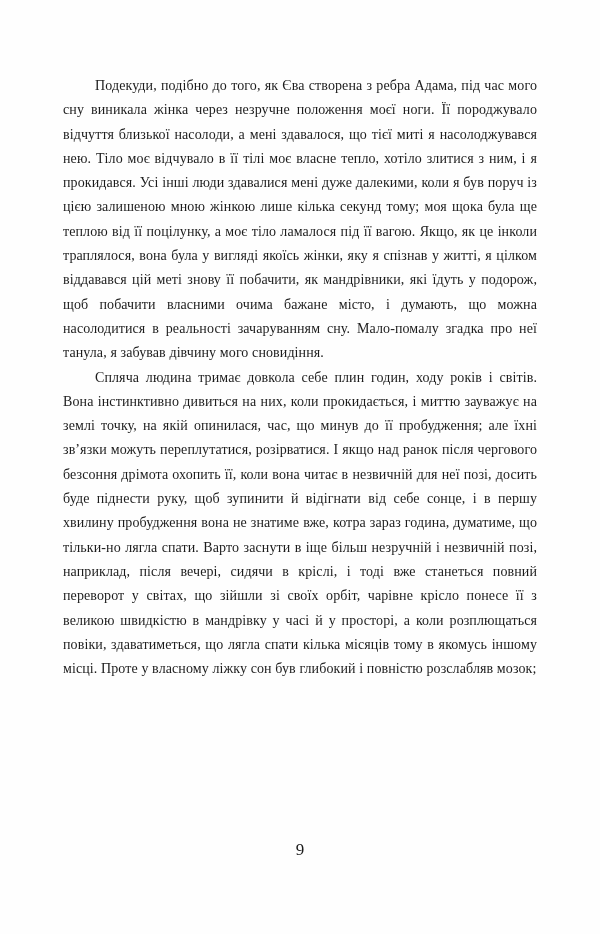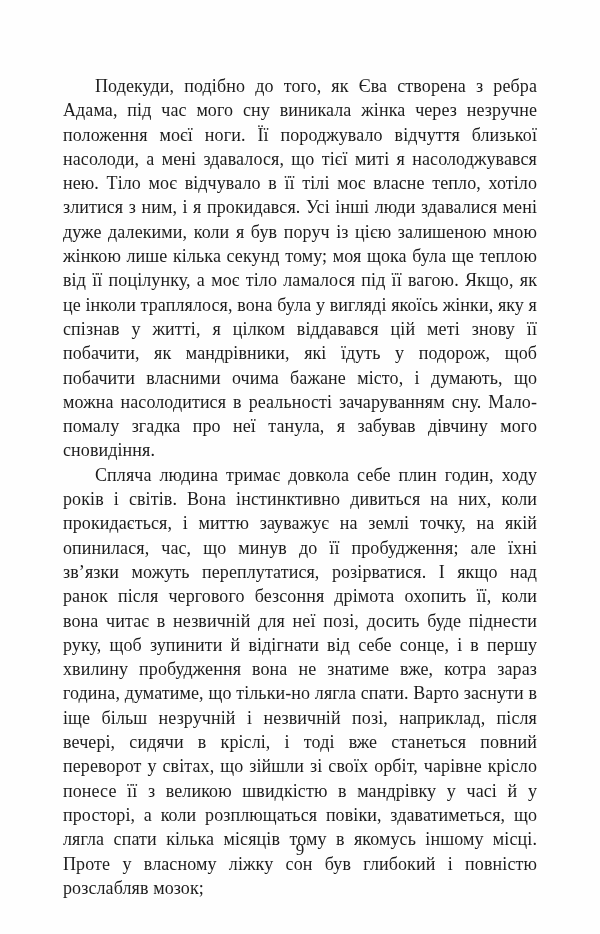--- a/index.html
+++ b/index.html
@@ -14,21 +14,21 @@
     background: #fefefe;
     font-family: "Liberation Serif", "DejaVu Serif", serif;
     color: #1c1c1c;
     overflow: hidden;
   }
   .text-block {
     position: absolute;
     left: 63px;
     top: 74px;
     width: 474px;
-    font-size: 18px;
+    font-size: 14px;
     line-height: 24.3px;
     text-align: justify;
     letter-spacing: 0.1px;
   }
   .text-block p {
     margin: 0;
     padding: 0;
     text-indent: 32px;
     hyphens: auto;
     -webkit-hyphens: auto;

